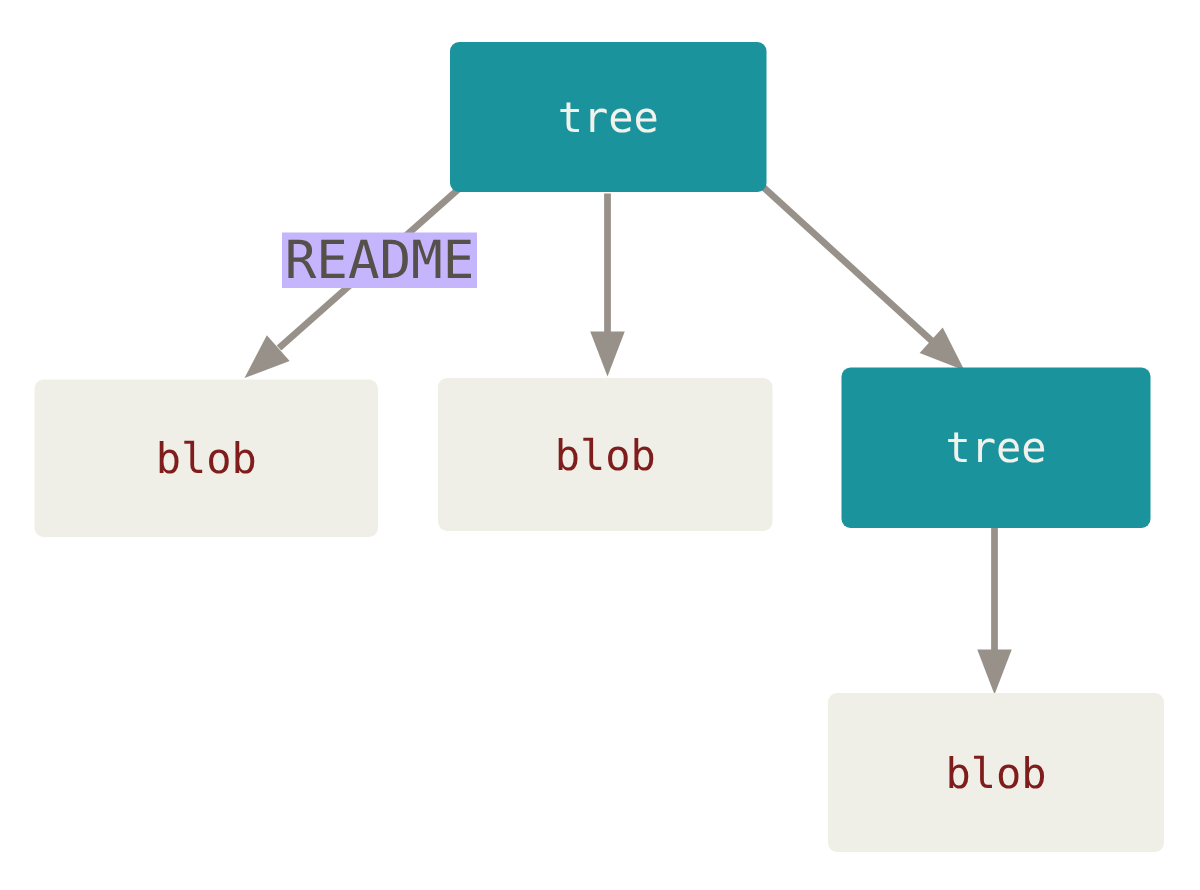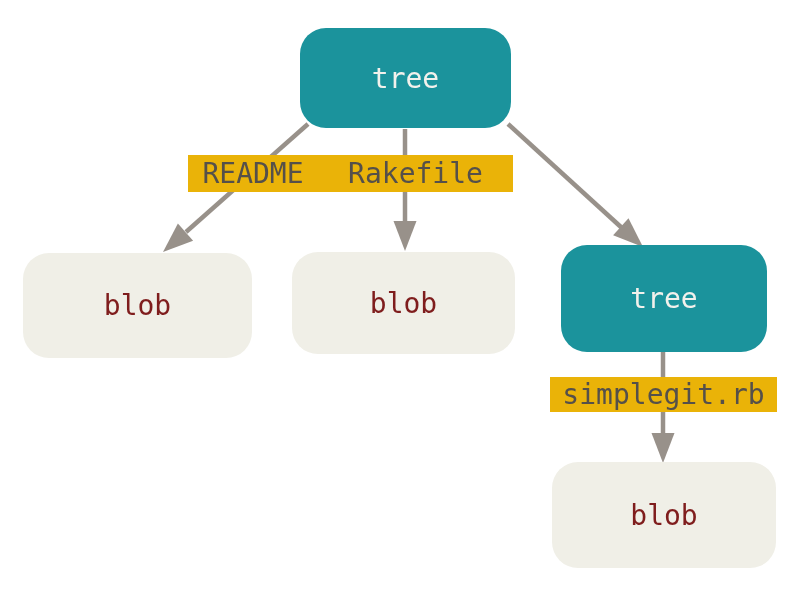--- a/index.html
+++ b/index.html
@@ -28,38 +28,38 @@
   }
   .edges-layer polygon {
     fill: #98918a;
     stroke: none;
   }
   .node {
     position: absolute;
     display: flex;
     align-items: center;
     justify-content: center;
-    border-radius: 26px;
+    border-radius: 6px;
     font-size: 28px;
     letter-spacing: 0;
     user-select: none;
   }
   .node.tree {
     background: #1b939c;
     color: #f2f1ec;
   }
   .node.blob {
     background: #f0efe7;
     color: #7f1d1d;
   }
   .edge-label {
     position: absolute;
-    background: #eab308;
+    background: #c4b5fd;
     color: #55504a;
-    font-size: 28px;
+    font-size: 35px;
     display: flex;
     align-items: center;
     justify-content: center;
     white-space: nowrap;
     user-select: none;
   }
 </style>
 </head>
 <body>
 
@@ -89,18 +89,16 @@
   <div class="node blob" style="left:23px; top:253px; width:229px; height:105px;">blob</div>
 
   <div class="node blob" style="left:292px; top:252px; width:223px; height:102px;">blob</div>
 
   <div class="node tree" style="left:561px; top:245px; width:206px; height:107px;">tree</div>
 
   <div class="node blob" style="left:552px; top:462px; width:224px; height:106px;">blob</div>
 
   <div class="edge-label" style="left:188px; top:155px; width:130px; height:37px;">README</div>
 
-  <div class="edge-label" style="left:318px; top:155px; width:195px; height:37px;">Rakefile</div>
 
 
-  <div class="edge-label" style="left:550px; top:377px; width:227px; height:35px;">simplegit.rb</div>
 
 </div>
 
 </body></html>

